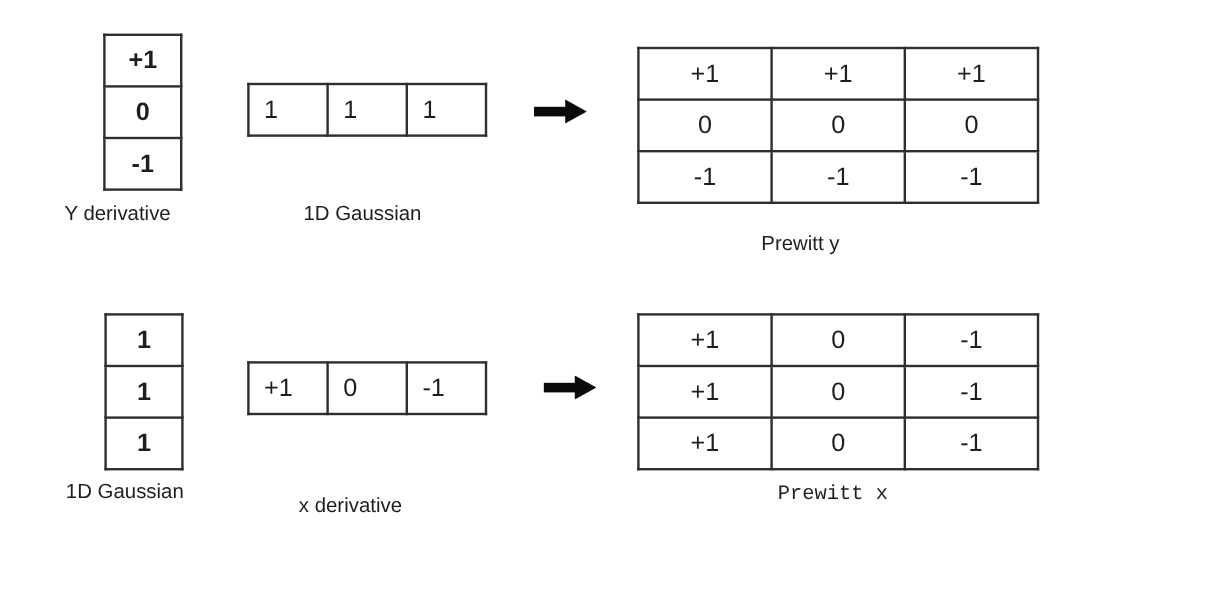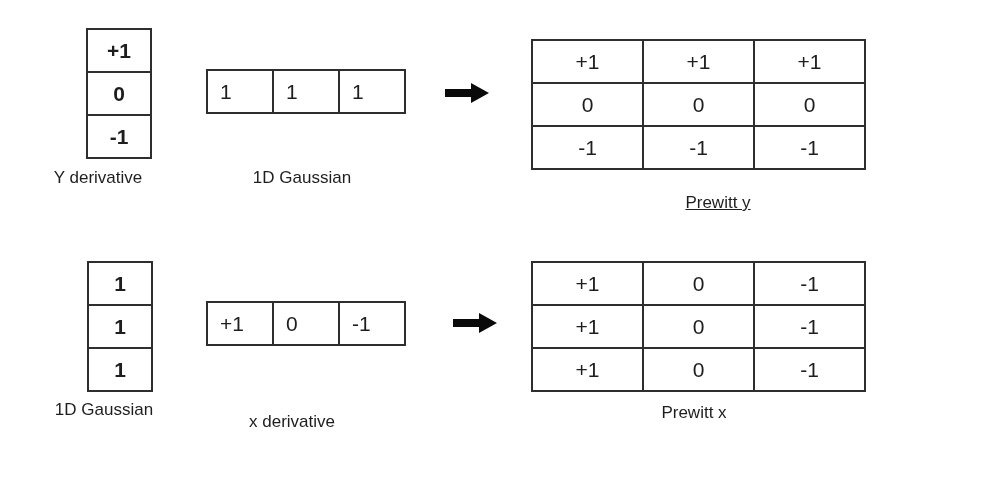--- a/index.html
+++ b/index.html
@@ -114,21 +114,21 @@
       <td>0</td>
       <td>0</td>
     </tr>
     <tr>
       <td>-1</td>
       <td>-1</td>
       <td>-1</td>
     </tr>
   </tbody>
     </table>
-  <div class="caption abs" style="left:638px; top:193px; width:160px;text-decoration:underline;">Prewitt y</div>
+  <div class="caption abs" style="left:587px; top:193px; width:160px;">Prewitt y</div>
 
   <table class="kernel colvec abs" style="left:87px; top:261px;">
     <tbody>
         <tr>
           <td>1</td>
         </tr>
     <tr>
           <td>1</td>
         </tr>
     <tr>
@@ -168,15 +168,15 @@
       <td>0</td>
       <td>-1</td>
     </tr>
     <tr>
       <td>+1</td>
       <td>0</td>
       <td>-1</td>
     </tr>
   </tbody>
     </table>
-  <div class="caption abs" style="left:614px; top:403px; width:160px;">Prewitt x</div>
+  <div class="caption abs" style="left:614px; top:403px; width:160px;font-family:Liberation Mono, monospace;">Prewitt x</div>
 
 </div>
 
 </body></html>

